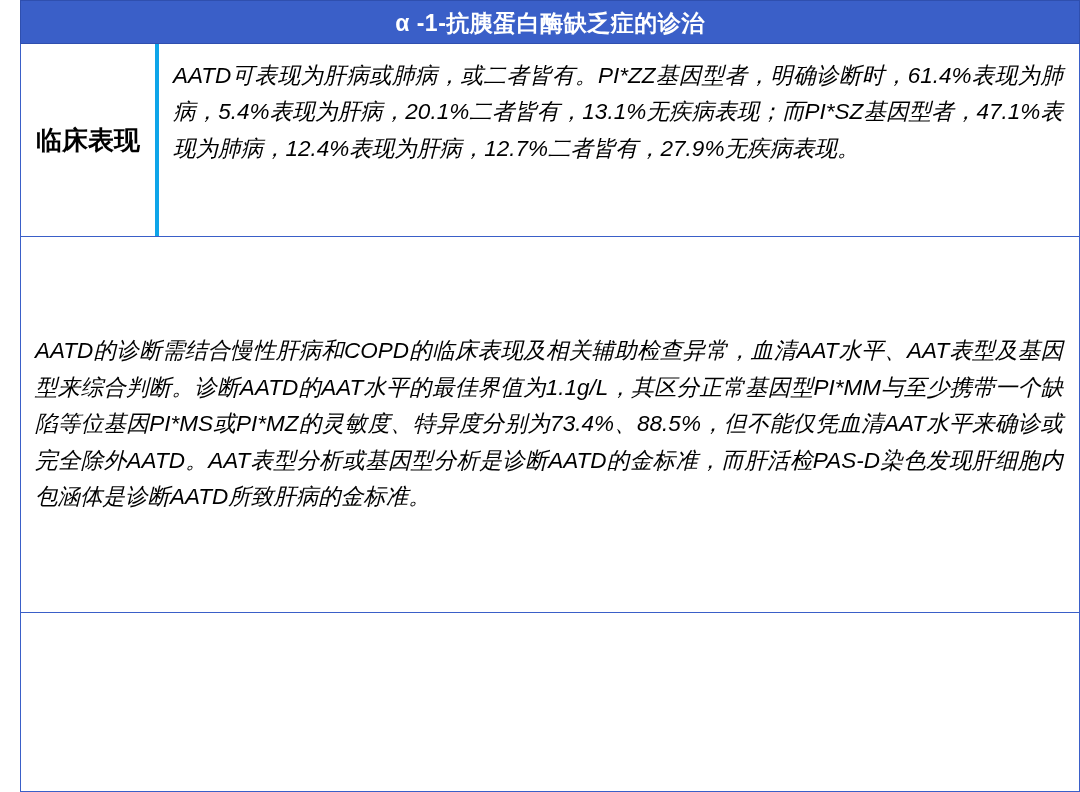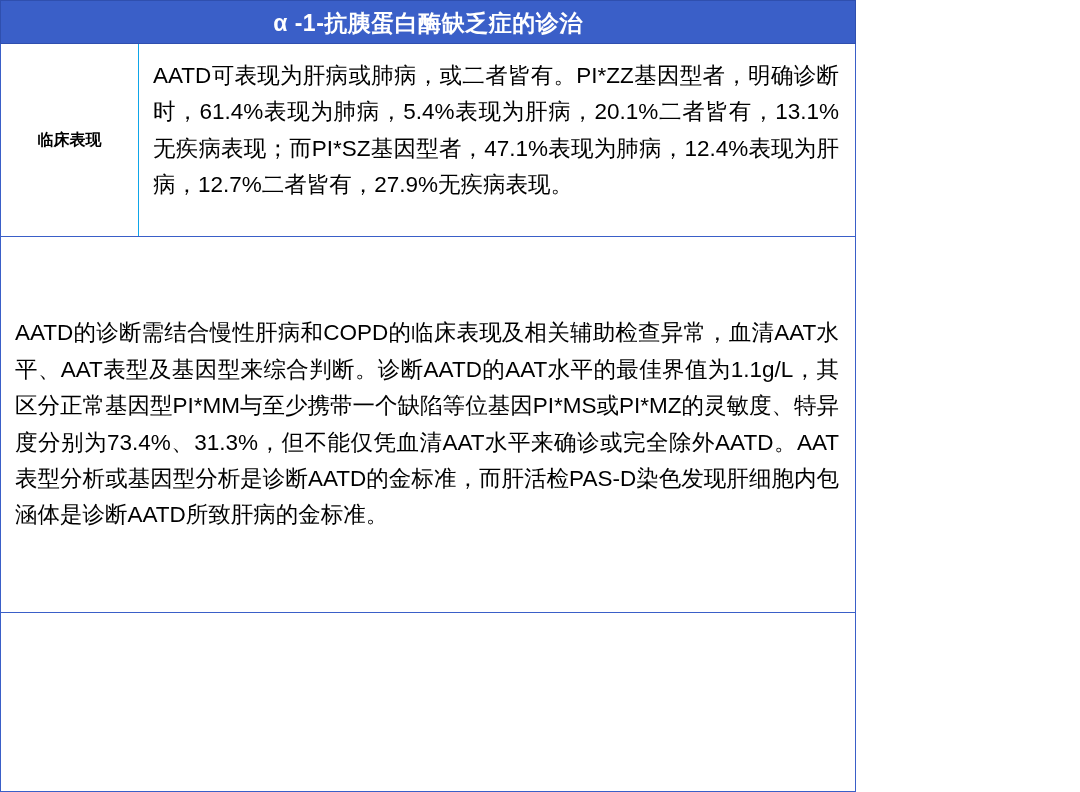--- a/index.html
+++ b/index.html
@@ -8,25 +8,26 @@
     background: #ffffff;
   }
   body {
     width: 1080px;
     height: 792px;
     font-family: "Liberation Sans", "DejaVu Sans", sans-serif;
     color: #000000;
     overflow: hidden;
   }
   .doc {
-    width: 856px;
+    width: 1080px;
     height: 792px;
     box-sizing: border-box;
     display: flex;
     flex-direction: column;
+    padding-left: 20px;
   }
   .title-bar {
     background: #3A5FC8;
     color: #ffffff;
     height: 44px;
     line-height: 44px;
     text-align: center;
     font-size: 23px;
     font-weight: bold;
     letter-spacing: 0.5px;
@@ -50,39 +51,40 @@
   }
   .row:last-child {
     border-bottom: none;
   }
   .row.r1 { flex: 0 0 193px; }
   .row.r2 { flex: 0 0 376px; }
   .row.r3 { flex: 1 1 auto; }
 
   .label-cell {
     flex: 0 0 138px;
-    border-right: 1px solid #0ea5e9;
+    border-right: 4px solid #0ea5e9;
     box-sizing: border-box;
     display: flex;
     align-items: center;
     justify-content: center;
-    font-size: 16px;
+    font-size: 26px;
     font-weight: bold;
     color: #000;
   }
   .content-cell {
     flex: 1 1 auto;
     box-sizing: border-box;
     padding: 14px 16px 10px 14px;
     font-size: 22.5px;
     line-height: 1.62;
     text-align: justify;
     text-justify: inter-ideograph;
     color: #000;
     overflow: hidden;
+    font-style: italic;
   }
   .content-cell.mid {
     display: flex;
     align-items: center;
     padding-top: 0;
     padding-bottom: 0;
   }
   .content-cell.mid > span {
     display: block;
   }
@@ -96,21 +98,21 @@
 
   <div class="table">
 
     <div class="row r1">
       <div class="label-cell">临床表现</div>
       <div class="content-cell">AATD可表现为肝病或肺病，或二者皆有。PI*ZZ基因型者，明确诊断时，61.4%表现为肺病，5.4%表现为肝病，20.1%二者皆有，13.1%无疾病表现；而PI*SZ基因型者，47.1%表现为肺病，12.4%表现为肝病，12.7%二者皆有，27.9%无疾病表现。</div>
     </div>
 
     <div class="row r2">
       <div class="content-cell mid">
-        <span>AATD的诊断需结合慢性肝病和COPD的临床表现及相关辅助检查异常，血清AAT水平、AAT表型及基因型来综合判断。诊断AATD的AAT水平的最佳界值为1.1g/L，其区分正常基因型PI*MM与至少携带一个缺陷等位基因PI*MS或PI*MZ的灵敏度、特异度分别为73.4%、31.3%，但不能仅凭血清AAT水平来确诊或完全除外AATD。AAT表型分析或基因型分析是诊断AATD的金标准，而肝活检PAS-D染色发现肝细胞内包涵体是诊断AATD所致肝病的金标准。</span>
+        <span>AATD的诊断需结合慢性肝病和COPD的临床表现及相关辅助检查异常，血清AAT水平、AAT表型及基因型来综合判断。诊断AATD的AAT水平的最佳界值为1.1g/L，其区分正常基因型PI*MM与至少携带一个缺陷等位基因PI*MS或PI*MZ的灵敏度、特异度分别为73.4%、88.5%，但不能仅凭血清AAT水平来确诊或完全除外AATD。AAT表型分析或基因型分析是诊断AATD的金标准，而肝活检PAS-D染色发现肝细胞内包涵体是诊断AATD所致肝病的金标准。</span>
       </div>
     </div>
 
     <div class="row r3">
     </div>
 
   </div>
 </div>
 
 </body></html>

